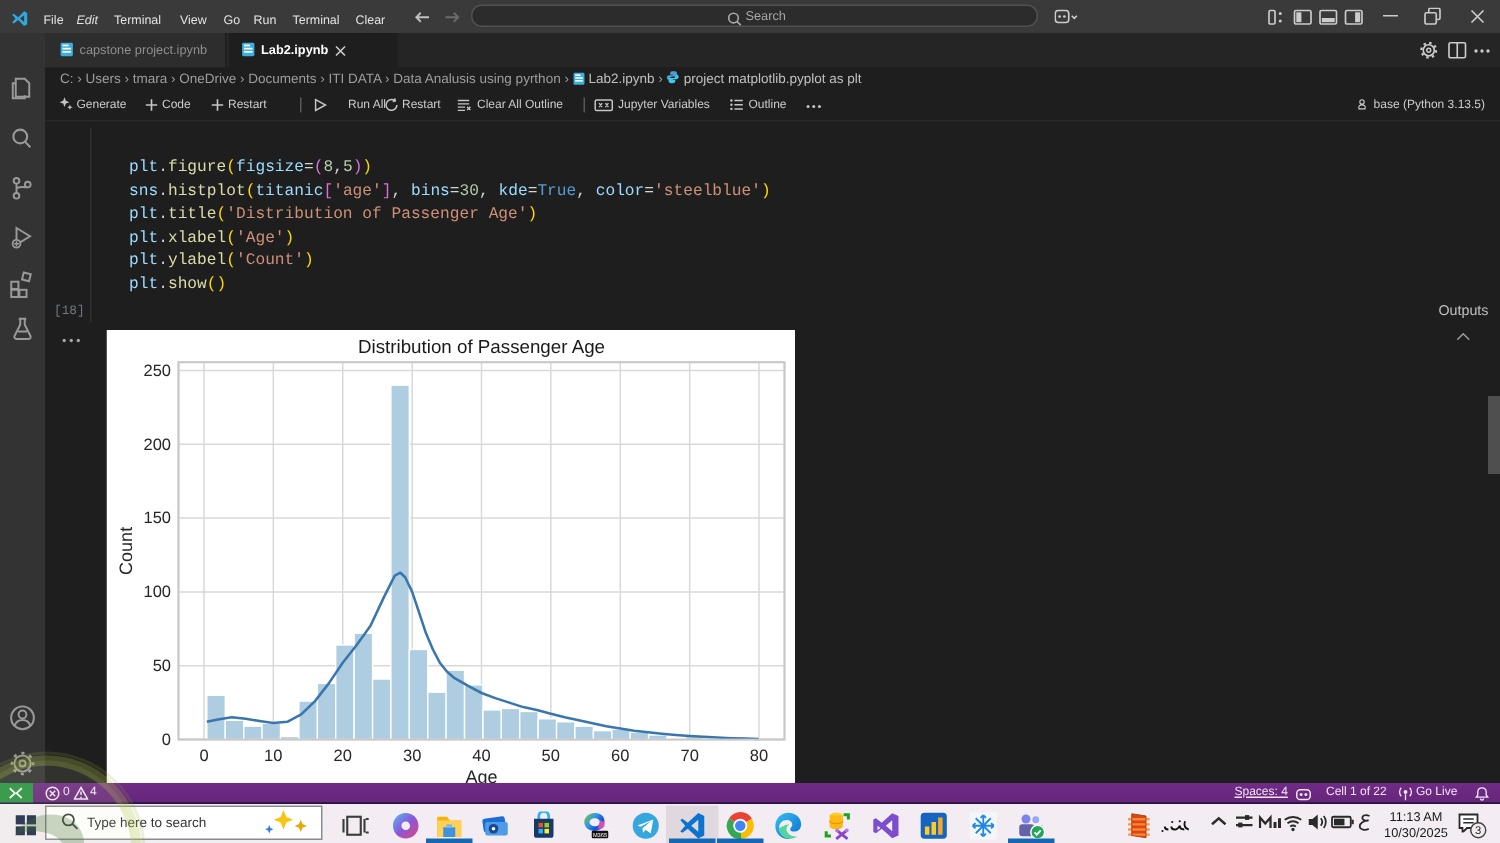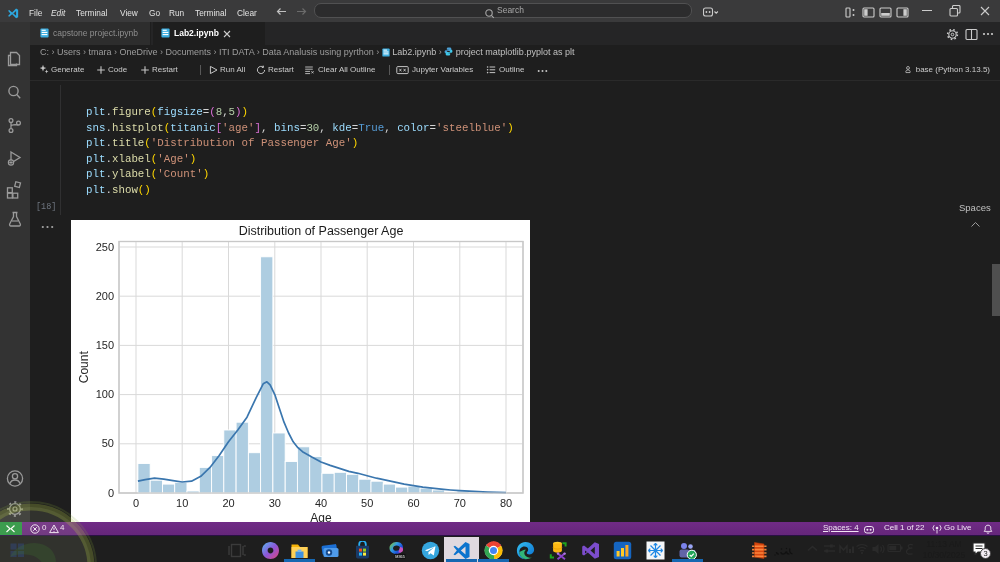--- a/index.html
+++ b/index.html
@@ -178,21 +178,21 @@
         </svg></span>
       <span class="tt" style="left:78px;">Code</span>
       <span class="ti" style="left:110px;top:5px;"><svg width="10" height="10" viewBox="0 0 10 10" style="">
           <path d="M5 1.2 v7.6 M1.2 5 h7.6" stroke="#c5c5c5" stroke-width="1.1"></path>
         </svg></span>
       <span class="tt" style="left:122px;">Restart</span>
       <span class="tv" style="left:170px;"></span>
       <span class="ti" style="left:178px;top:5px;"><svg width="10" height="10" viewBox="0 0 10 10" style="">
           <path d="M2.4 1.4 l6.6 3.6 -6.6 3.6 z" fill="none" stroke="#c5c5c5" stroke-width="1"></path>
         </svg></span>
-      <span class="tt" style="left:190px;">Run All</span>
+      <span class="tt" style="left:202px;">Run All</span>
       <span class="ti" style="left:226px;top:5px;"><svg width="10" height="10" viewBox="0 0 10 10" style="">
           <path d="M8.6 5 a3.6 3.6 0 1 1 -1.3-2.8 M7.2 0.6 l0.3 1.7 -1.7 0.3" fill="none" stroke="#c5c5c5" stroke-width="1"></path>
         </svg></span>
       <span class="tt" style="left:238px;">Restart</span>
       <span class="ti" style="left:274px;top:5px;"><svg width="10" height="10" viewBox="0 0 10 10" style="">
           <path d="M1.2 2 h7.6 M1.2 4.2 h7.6 M1.2 6.4 h4.8 M1.2 8.6 h4.8" stroke="#c5c5c5" stroke-width="0.9"></path>
           <path d="M7.4 6.2 l2.2 2.2 M9.6 6.2 L7.4 8.4" stroke="#c5c5c5" stroke-width="0.9"></path>
         </svg></span>
       <span class="tt" style="left:288px;">Clear All Outline</span>
       <span class="tv" style="left:359px;"></span>
@@ -215,21 +215,21 @@
         </svg></span>
   <span class="abs" style="right:10px;top:0;color:#cccccc;font-size:8px;"><svg width="10" height="10" viewBox="0 0 16 16" style="vertical-align:-2px;margin-right:3px;">
           <path d="M4.7 13.7 c-0.8-2.6 0.8-4.2 3.3-4.2 s4.1 1.6 3.3 4.2 z M8 8.6 a2.3 2.3 0 1 1 0-4.6 a2.3 2.3 0 0 1 0 4.6 z" fill="none" stroke="#ccc" stroke-width="1.2"></path>
         </svg>base (Python 3.13.5)</span>
 </div>
 
 <div id="notebook">
   <div class="abs" style="left:30px;top:4px;width:1px;height:130px;background:#303031;"></div>
   <div id="code"><div class="cl"><span style="color:#9CDCFE">plt</span><span style="color:#D4D4D4">.</span><span style="color:#DCDCAA">figure</span><span style="color:#FFD700">(</span><span style="color:#9CDCFE">figsize</span><span style="color:#D4D4D4">=</span><span style="color:#DA70D6">(</span><span style="color:#B5CEA8">8</span><span style="color:#D4D4D4">,</span><span style="color:#B5CEA8">5</span><span style="color:#DA70D6">)</span><span style="color:#FFD700">)</span></div><div class="cl"><span style="color:#9CDCFE">sns</span><span style="color:#D4D4D4">.</span><span style="color:#DCDCAA">histplot</span><span style="color:#FFD700">(</span><span style="color:#9CDCFE">titanic</span><span style="color:#DA70D6">[</span><span style="color:#CE9178">'age'</span><span style="color:#DA70D6">]</span><span style="color:#D4D4D4">, </span><span style="color:#9CDCFE">bins</span><span style="color:#D4D4D4">=</span><span style="color:#B5CEA8">30</span><span style="color:#D4D4D4">, </span><span style="color:#9CDCFE">kde</span><span style="color:#D4D4D4">=</span><span style="color:#569CD6">True</span><span style="color:#D4D4D4">, </span><span style="color:#9CDCFE">color</span><span style="color:#D4D4D4">=</span><span style="color:#CE9178">'steelblue'</span><span style="color:#FFD700">)</span></div><div class="cl"><span style="color:#9CDCFE">plt</span><span style="color:#D4D4D4">.</span><span style="color:#DCDCAA">title</span><span style="color:#FFD700">(</span><span style="color:#CE9178">'Distribution of Passenger Age'</span><span style="color:#FFD700">)</span></div><div class="cl"><span style="color:#9CDCFE">plt</span><span style="color:#D4D4D4">.</span><span style="color:#DCDCAA">xlabel</span><span style="color:#FFD700">(</span><span style="color:#CE9178">'Age'</span><span style="color:#FFD700">)</span></div><div class="cl"><span style="color:#9CDCFE">plt</span><span style="color:#D4D4D4">.</span><span style="color:#DCDCAA">ylabel</span><span style="color:#FFD700">(</span><span style="color:#CE9178">'Count'</span><span style="color:#FFD700">)</span></div><div class="cl"><span style="color:#9CDCFE">plt</span><span style="color:#D4D4D4">.</span><span style="color:#DCDCAA">show</span><span style="color:#FFD700">(</span><span style="color:#FFD700">)</span></div></div>
   <div class="abs" style="left:6px;top:121px;color:#6f7680;font-size:8.5px;font-family:'Liberation Mono',monospace;">[18]</div>
-  <div class="abs" style="left:929px;top:121px;color:#c0c0c0;font-size:9.5px;">Spaces</div>
+  <div class="abs" style="left:929px;top:121px;color:#c0c0c0;font-size:9.5px;">Outputs</div>
   <svg class="abs" width="13" height="4" viewBox="0 0 13 4" style="left:11px;top:144px;">
         <circle cx="1.8" cy="2" r="1.1" fill="#a6a6a6"></circle>
         <circle cx="6.5" cy="2" r="1.1" fill="#a6a6a6"></circle>
         <circle cx="11.2" cy="2" r="1.1" fill="#a6a6a6"></circle>
       </svg>
   <svg class="abs" width="9" height="5" viewBox="0 0 9 5" style="left:941px;top:141px;">
         <path d="M0.5 4.5 L4.5 0.5 L8.5 4.5" fill="none" stroke="#9a9a9a" stroke-width="1"></path>
       </svg>
   <div class="abs" style="left:962px;top:183px;width:8px;height:52px;background:#4f4f4f;"></div>
 </div>
@@ -326,20 +326,33 @@
   <div class="abs" style="left:932px;top:1.5px;"><svg width="10" height="10" viewBox="0 0 10 10" style="">
           <circle cx="5" cy="4" r="1.3" fill="#f0e4f4"></circle>
           <path d="M2.2 6.8 a4 4 0 0 1 0-5.6 M7.8 1.2 a4 4 0 0 1 0 5.6 M5 5.5 v4" fill="none" stroke="#f0e4f4" stroke-width="0.9"></path>
         </svg></div>
   <span class="abs" style="left:944px;">Go Live</span>
   <div class="abs" style="left:983px;top:1.5px;"><svg width="10" height="11" viewBox="0 0 10 11" style="">
           <path d="M5 1.2 c-1.8 0-2.8 1.2-2.8 2.8 v2 l-1 1.4 h7.6 l-1-1.4 v-2 c0-1.6-1-2.8-2.8-2.8 z M4 8.4 a1 1 0 0 0 2 0" fill="none" stroke="#f0e4f4" stroke-width="0.9"></path>
         </svg></div>
 </div>
 
+<div id="taskbar">
+  <div class="abs" style="left:30px;top:1px;width:185px;height:23px;background:#ffffff;border:1px solid #8a8a8a;"></div>
+  <div class="abs" style="left:40px;top:5px;"><svg width="13" height="13" viewBox="0 0 14 14">
+          <circle cx="6" cy="6" r="4" fill="none" stroke="#3a3a3a" stroke-width="1.3"></circle>
+          <line x1="9" y1="9" x2="12.5" y2="12.5" stroke="#3a3a3a" stroke-width="1.3"></line>
+        </svg></div>
+  <div class="abs" style="left:58px;top:0;height:24px;line-height:24px;color:#333;font-size:9px;">Type here to search</div>
+  <div class="abs" style="left:170px;top:2px;"><svg width="42" height="21" viewBox="0 0 42 21">
+          <path d="M19 2 l1.9 4.6 4.6 1.9 -4.6 1.9 -1.9 4.6 -1.9-4.6 -4.6-1.9 4.6-1.9 z" fill="#f9c513"></path>
+          <path d="M30.5 8.5 l1.2 2.9 2.9 1.2 -2.9 1.2 -1.2 2.9 -1.2-2.9 -2.9-1.2 2.9-1.2 z" fill="#e8a70c"></path>
+          <path d="M9.5 12 l0.8 2 2 0.8 -2 0.8 -0.8 2 -0.8-2 -2-0.8 2-0.8 z" fill="#2f7de1"></path>
+        </svg></div>
+</div>
 <div id="taskicons">
       <div style="position:absolute;left:10px;top:543px;width:14px;height:14px;"><svg width="14" height="14" viewBox="0 0 14 14" style="">
           <rect x="0.5" y="0.5" width="6.1" height="6.1" fill="#1d2a4a"></rect>
           <rect x="7.9" y="0.5" width="6.1" height="6.1" fill="#1d2a4a"></rect>
           <rect x="0.5" y="7.9" width="6.1" height="6.1" fill="#1d2a4a"></rect>
           <rect x="7.9" y="7.9" width="6.1" height="6.1" fill="#1d2a4a"></rect>
         </svg></div>
       <div style="position:absolute;left:228px;top:541px;width:19px;height:19px;"><svg width="19" height="19" viewBox="0 0 19 19" style="">
           <rect x="3.5" y="3.5" width="9" height="12" fill="none" stroke="#3b3b3b" stroke-width="1.4"></rect>
           <path d="M1 5 v9 M15 5 v9 M15.8 5 h2 M15.8 14 h2" stroke="#3b3b3b" stroke-width="1.4"></path>

